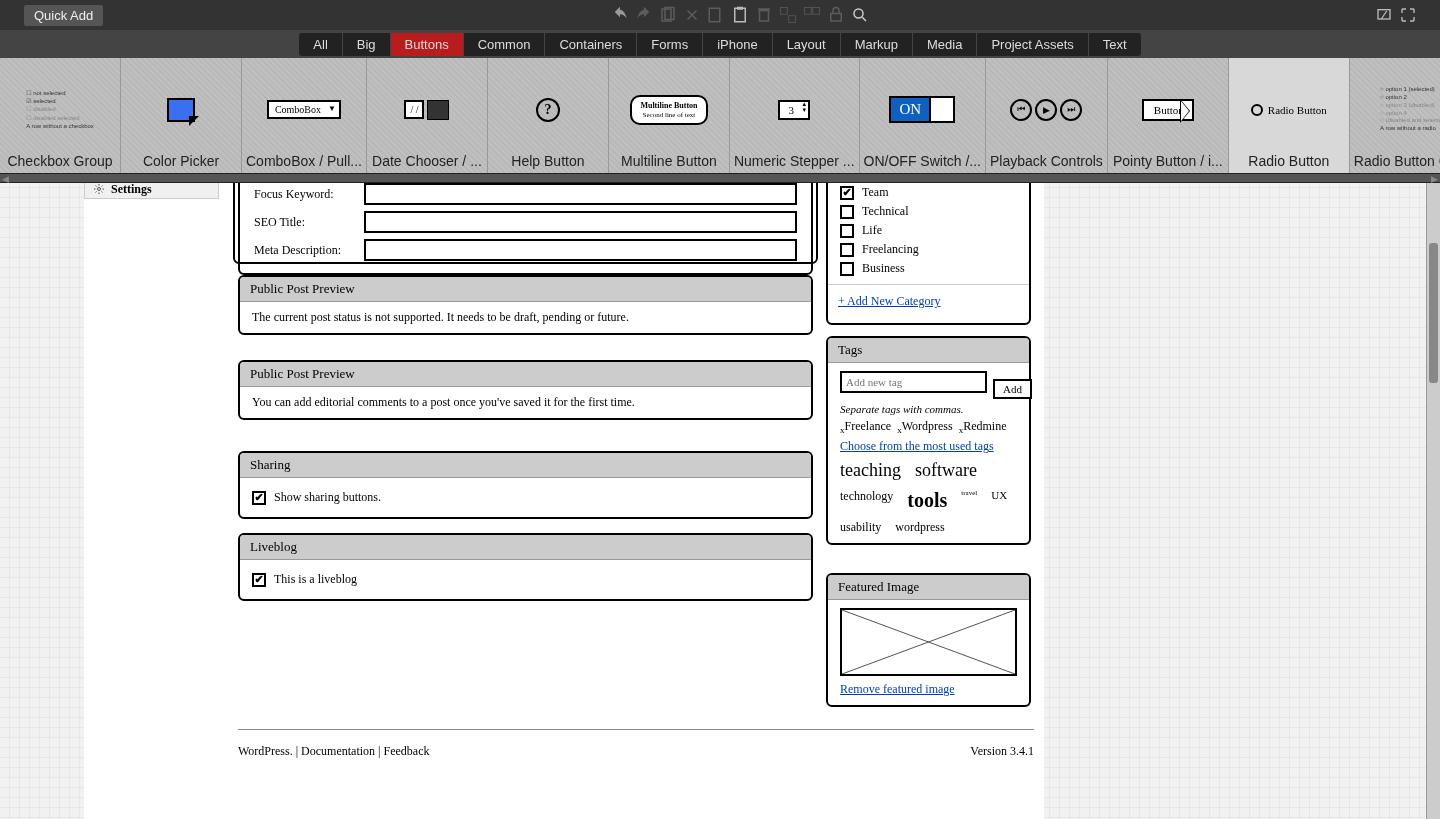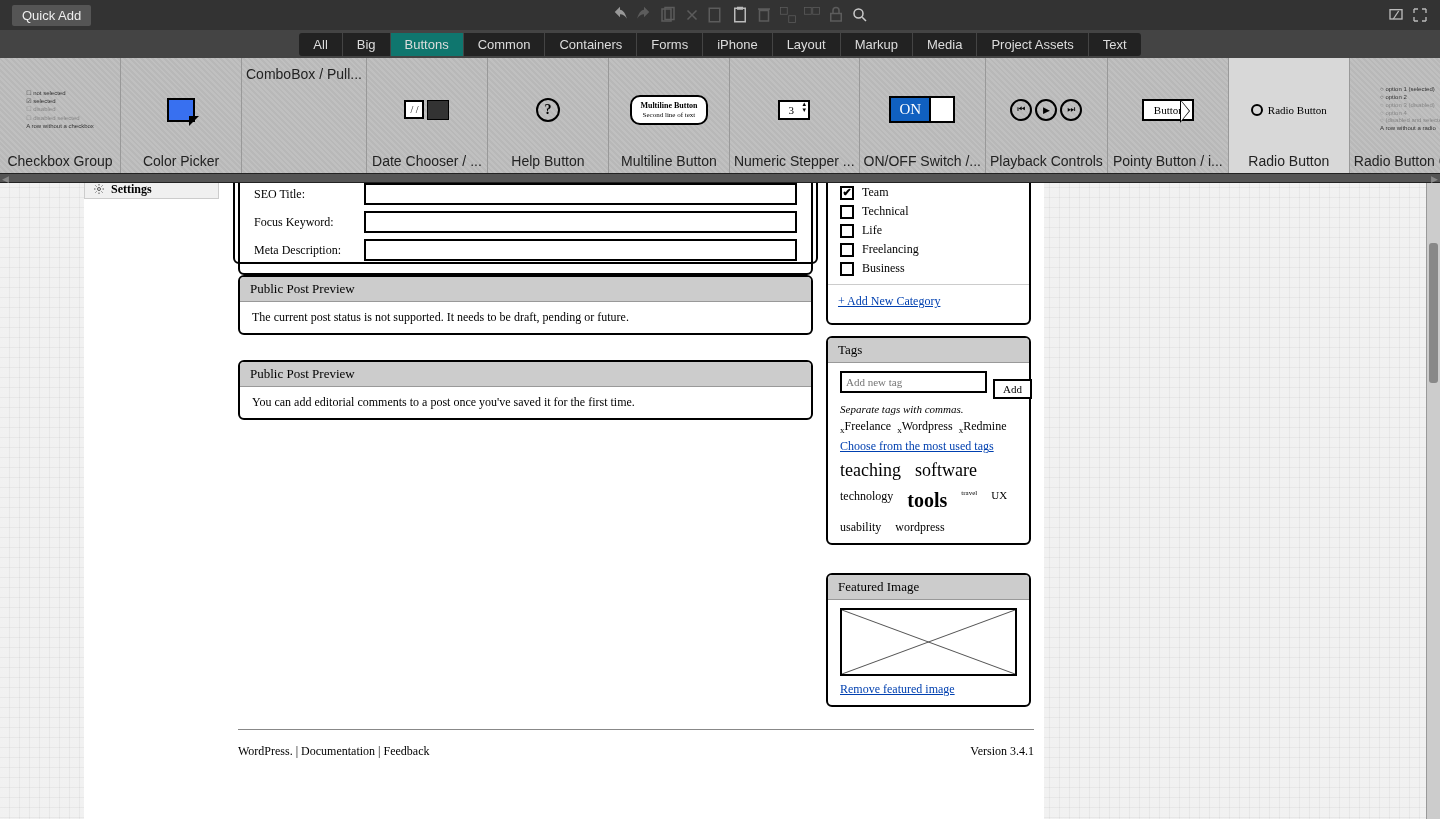--- a/index.html
+++ b/index.html
@@ -1,30 +1,30 @@
 <!DOCTYPE html>
 <html><head>
 <meta charset="utf-8">
 <style>
 * { box-sizing: border-box; margin: 0; padding: 0; }
 body { font-family: "Comic Sans MS", "Chalkboard", cursive; background: #333; overflow: hidden; height: 819px; width: 1440px; }
 
 
-.top-toolbar { background: #333; height: 30px; display: flex; align-items: center; padding: 0 12px; color: #ccc; font-family: Arial, sans-serif; font-size: 13px; text-align: right; }
+.top-toolbar { background: #333; height: 30px; display: flex; align-items: center; padding: 0 24px; color: #ccc; font-family: Arial, sans-serif; font-size: 13px; text-align: right; }
 .quick-add { background: #555; padding: 3px 10px; border-radius: 2px; color: #eee; }
 .toolbar-center { flex: 1; display: flex; justify-content: center; gap: 6px; align-items: center; }
 .toolbar-center .ticon { width: 18px; height: 18px; fill: #999; cursor: pointer; }
 .toolbar-right { display: flex; gap: 8px; align-items: center; }
 .toolbar-right .ticon { width: 16px; height: 16px; fill: #bbb; cursor: pointer; }
 
 
 .category-bar { background: #444; height: 28px; display: flex; justify-content: center; align-items: center; font-family: Arial, sans-serif; font-size: 13px; }
 .category-tabs { display: flex; background: #222; border-radius: 3px; overflow: hidden; }
 .category-tab { padding: 4px 14px; color: #ddd; border-right: 1px solid #444; cursor: pointer; }
-.category-tab.active { background: #0f766e; }
+.category-tab.active { background: #b91c1c; }
 .category-tab:last-child { border-right: none; }
 
 
 .ribbon { height: 115px; display: flex; background: repeating-linear-gradient(45deg, #b8b8b8, #b8b8b8 2px, #c0c0c0 2px, #c0c0c0 4px); overflow: hidden; position: relative; }
 .ribbon-item { flex: 0 0 121px; border-right: 1px solid #999; display: flex; flex-direction: column; align-items: center; justify-content: space-between; padding: 8px 4px 4px; cursor: pointer; font-family: Arial, sans-serif; }
 .ribbon-item.selected { background: #d8d8d8; }
 .ribbon-preview { flex: 1; display: flex; align-items: center; justify-content: center; width: 100%; }
 .ribbon-label { font-size: 14px; color: #222; text-align: center; white-space: nowrap; overflow: hidden; text-overflow: ellipsis; width: 100%; }
 
 
@@ -191,20 +191,23 @@
       </div>
       <div class="ribbon-label">Checkbox Group</div>
     </div>
     <div class="ribbon-item">
       <div class="ribbon-preview">
         <div class="rp-colorpicker"></div>
       </div>
       <div class="ribbon-label">Color Picker</div>
     </div>
     <div class="ribbon-item">
+      <div class="ribbon-preview">
+        <div class="rp-combobox">ComboBox</div>
+      </div>
       <div class="ribbon-label">ComboBox / Pull...</div>
     </div>
     <div class="ribbon-item">
       <div class="ribbon-preview">
         <div class="rp-date">
           <div class="rp-dateinput"> /  / </div>
           <div class="rp-calicon"></div>
         </div>
       </div>
       <div class="ribbon-label">Date Chooser / ...</div>
@@ -288,25 +291,25 @@
         <svg class="gear" viewBox="0 0 24 24">
             <circle cx="12" cy="12" r="3" fill="none" stroke="#555" stroke-width="2"></circle>
             <path d="M12 2v3M12 19v3M2 12h3M19 12h3M5 5l2 2M17 17l2 2M5 19l2-2M17 7l2-2" stroke="#555" stroke-width="2"></path>
           </svg>
         <span>Settings</span>
       </div>
 
       <div class="panel" style="left:154px; top:-10px; width:575px; padding-bottom:8px;">
         <div style="padding:12px 14px 4px;">
           <div class="form-row">
+            <span class="form-label">Focus Keyword:</span>
+            <div class="text-input"></div>
+          </div>
+          <div class="form-row">
             <span class="form-label">SEO Title:</span>
-            <div class="text-input"></div>
-          </div>
-          <div class="form-row">
-            <span class="form-label">Focus Keyword:</span>
             <div class="text-input"></div>
           </div>
           <div class="form-row" style="margin-bottom:0;">
             <span class="form-label">Meta Description:</span>
             <div class="text-input"></div>
           </div>
         </div>
       </div>
 
       <div style="position:absolute; left:149px; top:-15px; width:585px; height:100px; border:2.5px solid #000; border-radius:6px; pointer-events:none;"></div>
@@ -314,21 +317,39 @@
       <div class="panel" style="left:154px; top:96px; width:575px;">
         <div class="panel-header">Public Post Preview</div>
         <div class="panel-body">The current post status is not supported. It needs to be draft, pending or future.</div>
       </div>
 
       <div class="panel" style="left:154px; top:181px; width:575px;">
         <div class="panel-header">Public Post Preview</div>
         <div class="panel-body">You can add editorial comments to a post once you've saved it for the first time.</div>
       </div>
 
-
+      <div class="panel" style="left:154px; top:272px; width:575px;">
+        <div class="panel-header">Sharing</div>
+        <div class="panel-body">
+          <div class="check-row">
+            <span class="checkbox checked"></span>
+            <span>Show sharing buttons.</span>
+          </div>
+        </div>
+      </div>
+
+      <div class="panel" style="left:154px; top:354px; width:575px;">
+        <div class="panel-header">Liveblog</div>
+        <div class="panel-body">
+          <div class="check-row">
+            <span class="checkbox checked"></span>
+            <span>This is a liveblog</span>
+          </div>
+        </div>
+      </div>
 
       <div class="panel" style="left:742px; top:-10px; width:205px; padding-bottom:8px;">
         <div style="padding:10px 12px 4px;" id="cat-items">
             <div class="check-row">
               <span class="checkbox checked"></span>
               <span>Team</span>
             </div>
             <div class="check-row">
               <span class="checkbox"></span>
               <span>Technical</span>

